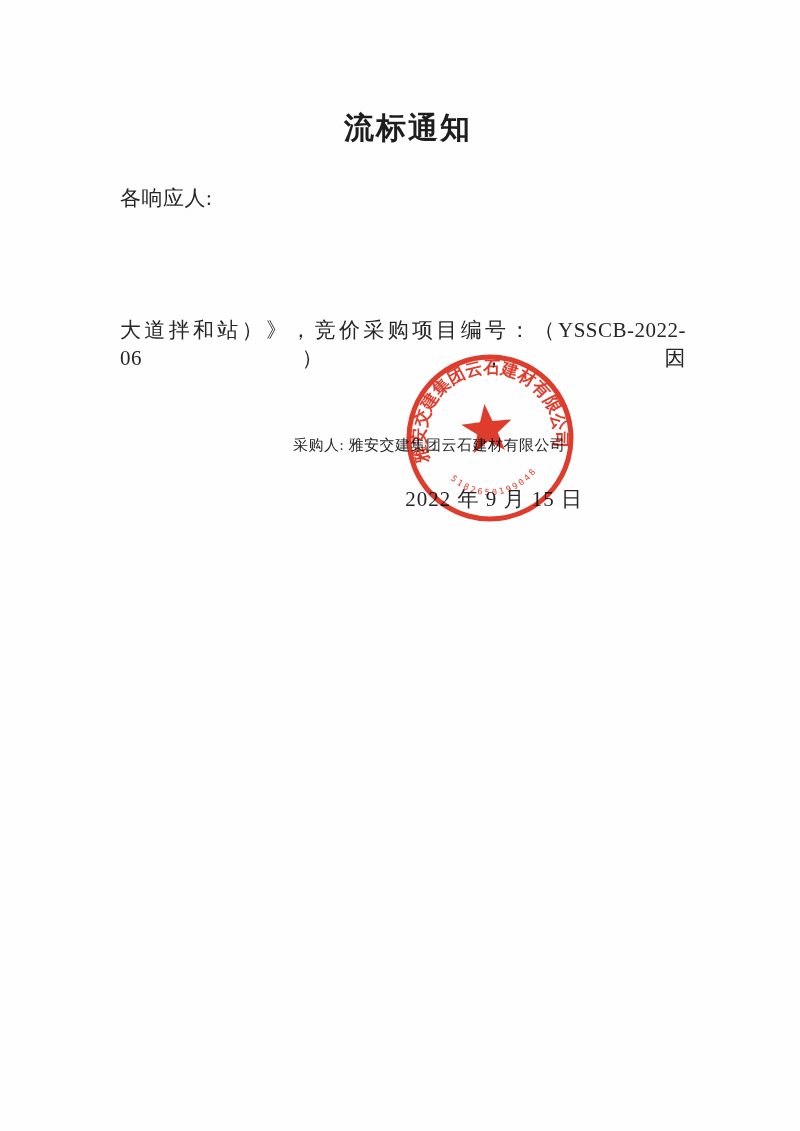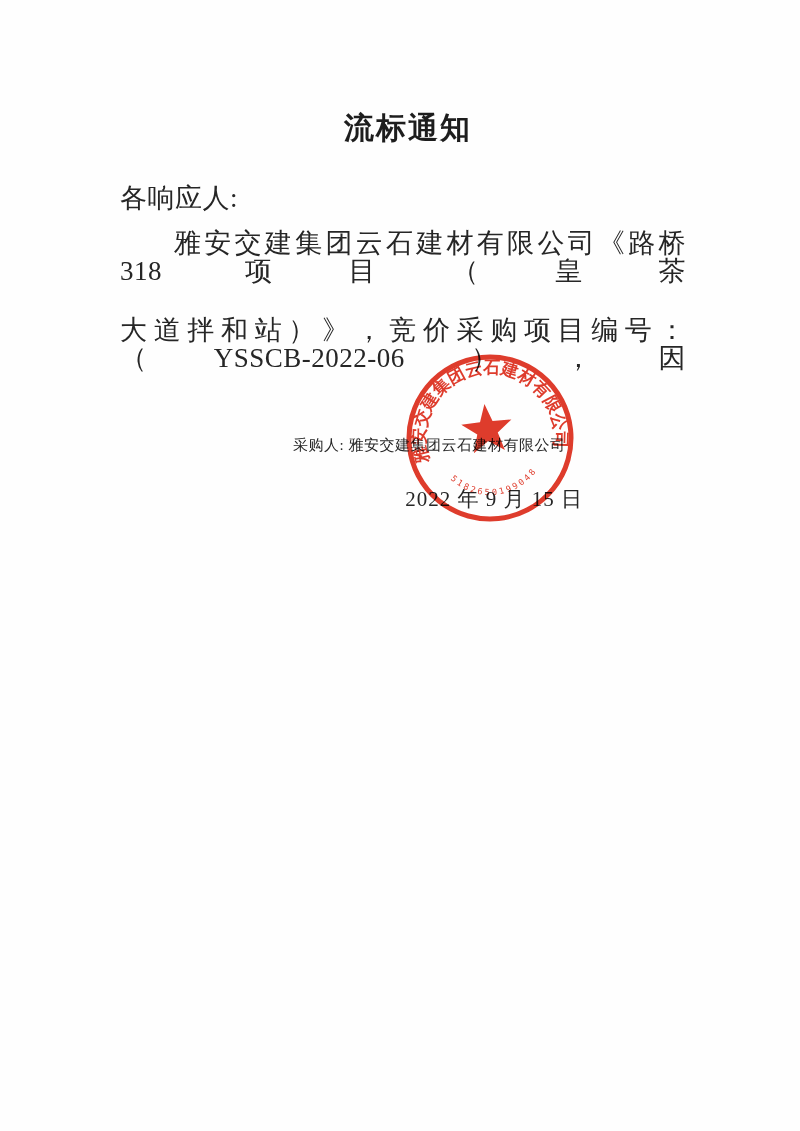--- a/index.html
+++ b/index.html
@@ -26,21 +26,21 @@
     font-family: "Liberation Sans", "DejaVu Sans", sans-serif;
     font-weight: 700;
     font-size: 30px;
     letter-spacing: 2px;
     color: #1d1d1d;
   }
   .body-line {
     position: absolute;
     left: 120px;
     width: 566px;
-    font-size: 27px;
+    font-size: 21px;
     line-height: 28px;
     letter-spacing: 0.5px;
     white-space: pre-wrap;
   }
   .salutation   { top: 184px; }
   .para-line-1  { top: 229px; text-indent: 2em; text-align: justify; text-align-last: justify; }
   .para-line-2  { top: 272px; text-align: justify; text-align-last: justify; margin-top: 44px; }
   .para-line-3  { top: 314px; }
   .purchaser-line {
     position: absolute;
@@ -88,21 +88,20 @@
 </style>
 </head>
 <body>
 
 <div class="page">
 
   <h1 class="title">流标通知</h1>
 
   <div class="body-line salutation">各响应人:</div>
 
-  <div class="body-line para-line-1">雅安交建集团云石建材有限公司《路桥 318 项目（皇茶</div>
 
   <div class="body-line para-line-2">大道拌和站）》，竞价采购项目编号：（YSSCB-2022-06），因</div>
 
 
   <div class="purchaser-line"><span>采购人: </span><span>雅安交建集团云石建材有限公司</span></div>
 
   <div class="date-line">2022 年 9 月 15 日</div>
 
   <div class="stamp">
     <svg viewBox="0 0 180 180" xmlns="http://www.w3.org/2000/svg">

